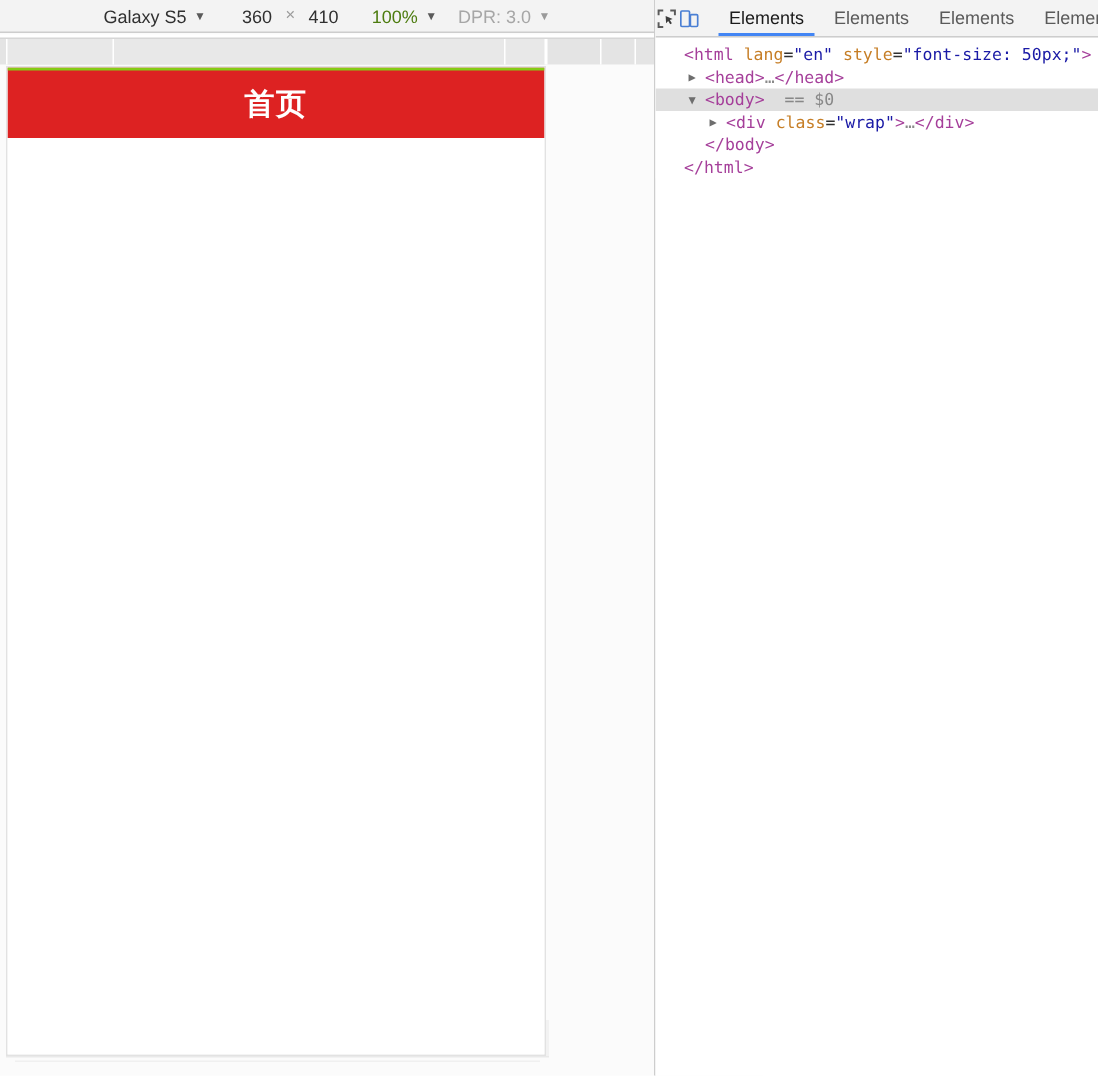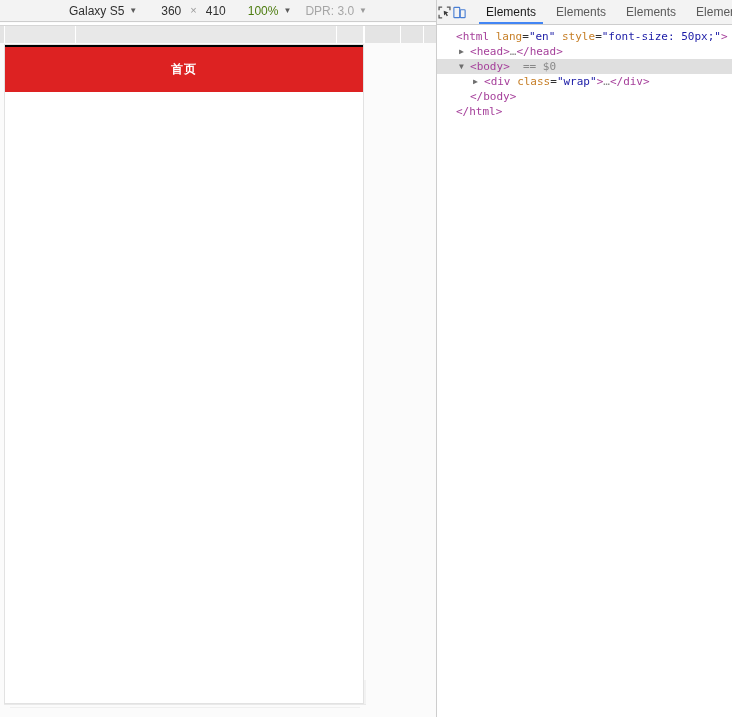--- a/index.html
+++ b/index.html
@@ -139,25 +139,25 @@
     overflow: hidden;
   }
   #page-header {
     width: 100%;
     height: 47px;
     background: #dd2222;
     color: #ffffff;
     display: flex;
     align-items: center;
     justify-content: center;
-    font-size: 12px;
+    font-size: 20px;
     font-weight: bold;
     letter-spacing: 1px;
     box-sizing: border-box;
-    border-top: 2px solid #000000;
+    border-top: 2px solid #84cc16;
   }
   #page-body {
     width: 100%;
     height: calc(100% - 47px);
     background: #ffffff;
   }
 
   
   #device-bottom-shadow {
     position: absolute;

